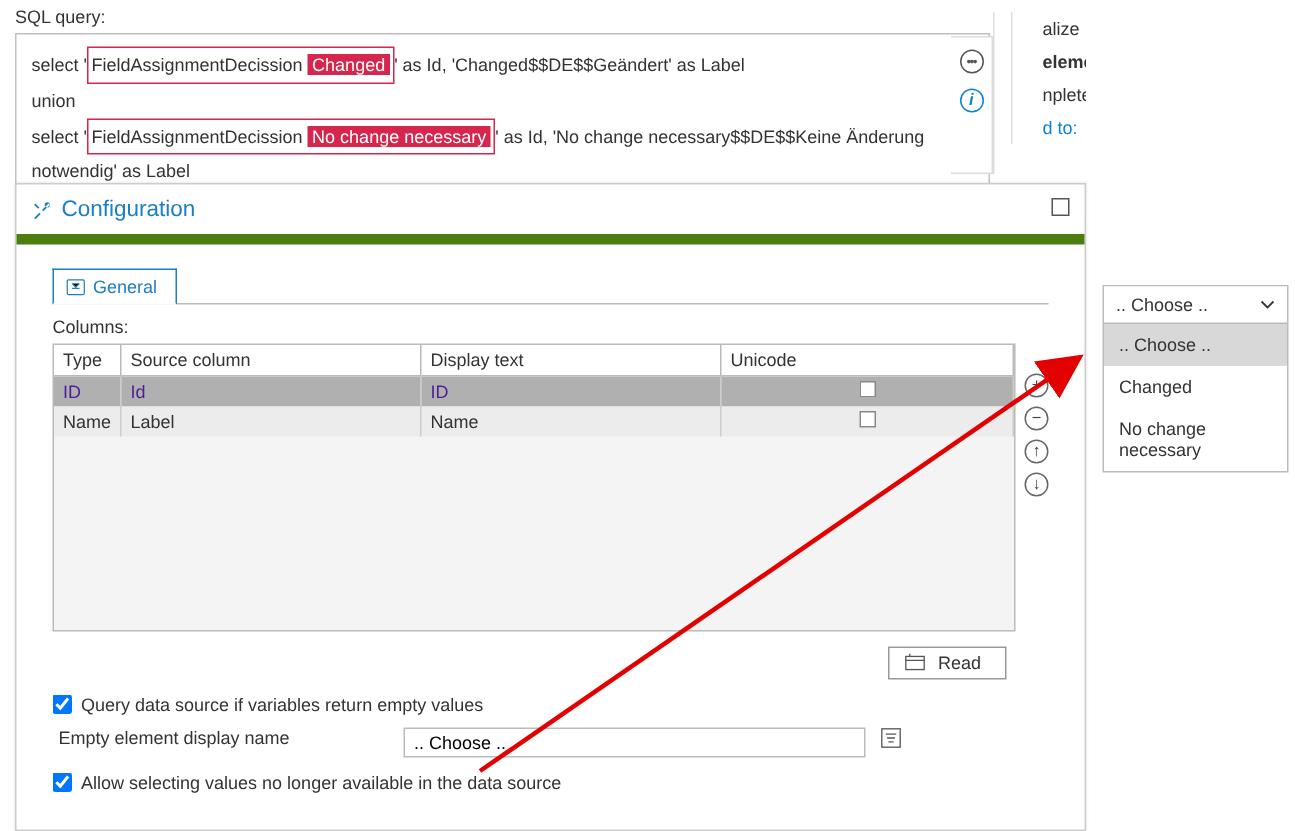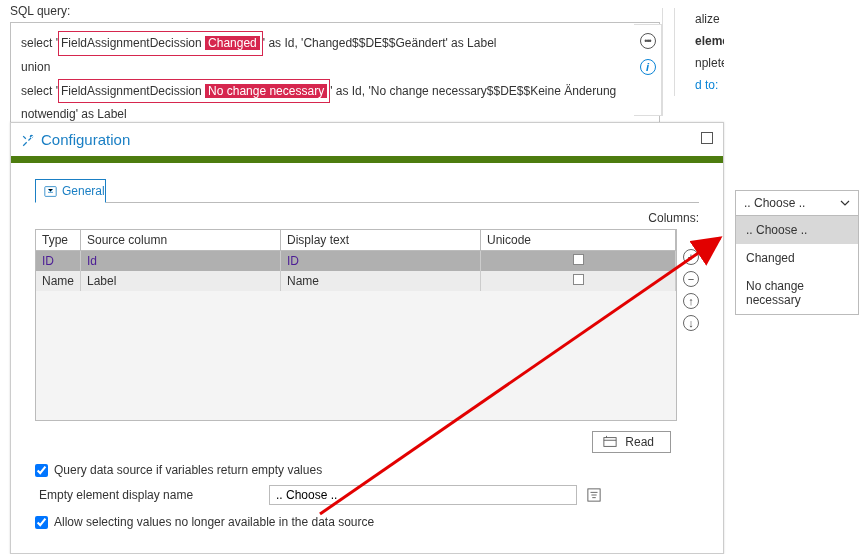--- a/index.html
+++ b/index.html
@@ -32,44 +32,44 @@
   .config-header { display: flex; align-items: center; padding: 8px 10px; border-bottom: 7px solid #4d7c0f; }
   .config-title { color: #1a7fc4; font-size: 15px; font-weight: 400; display: flex; align-items: center; gap: 6px; }
   .tools-icon { width: 14px; height: 14px; display: inline-block; }
   .config-header-right { margin-left: auto; }
   .pop-icon { width: 12px; height: 12px; border: 1px solid #555; display: inline-block; }
   
   .config-body { padding: 16px 24px 8px 24px; position: relative; height: calc(100% - 40px); }
   
   
   .tabs { border-bottom: 1px solid #bbb; display: flex; }
-  .tab { border: 1px solid #1a7fc4; border-bottom: 1px solid #fff; padding: 4px 0 4px 8px; margin-bottom: -1px; color: #1a7fc4; font-size: 12px; display: flex; align-items: center; gap: 5px; background: #fff; }
+  .tab { border: 1px solid #1a7fc4; border-bottom: 1px solid #fff; padding: 4px 12px 4px 8px; margin-bottom: -1px; color: #1a7fc4; font-size: 12px; display: flex; align-items: center; gap: 5px; background: #fff; }
   .tab-icon { width: 13px; height: 13px; }
   
-  .cols-label { margin-top: 8px; font-size: 12px; text-align: right; }
+  .cols-label { margin-top: 8px; font-size: 12px; }
   
   
   .tbl-wrap { display: flex; margin-top: 4px; }
   .tbl { border: 1px solid #bbb; flex: 1; background: #f4f4f4; height: 192px; overflow: hidden; }
   .tbl table { width: 100%; border-collapse: collapse; font-size: 12px; }
   .tbl th { text-align: left; font-weight: 400; background: #fff; border-bottom: 1px solid #bbb; border-right: 1px solid #bbb; padding: 3px 6px; }
   .tbl td { border-right: 1px solid #ccc; padding: 3px 6px; }
   .tbl tr.sel td { background: #b0b0b0; color: #4c1d95; }
   .tbl tr.alt td { background: #ececec; }
   .chk { width: 11px; height: 11px; border: 1px solid #888; display: inline-block; background: #fff; }
   .tbl-side { width: 22px; display: flex; flex-direction: column; gap: 6px; padding-left: 6px; padding-top: 20px; }
   .rbtn { width: 16px; height: 16px; border: 1px solid #666; border-radius: 50%; display: flex; align-items: center; justify-content: center; font-size: 11px; color: #444; cursor: pointer; }
   
   
   .read-row { display: flex; justify-content: flex-end; margin-top: 10px; padding-right: 28px; }
   .read-btn { border: 1px solid #999; padding: 3px 16px 3px 10px; display: flex; align-items: center; gap: 8px; font-size: 12px; background: #fff; cursor: pointer; }
   .read-ico { width: 14px; height: 14px; }
   
   
-  .opt-row { display: flex; align-items: center; gap: 6px; margin-top: 10px; font-size: 12px; }
+  .opt-row { display: flex; gap: 6px; margin-top: 10px; font-size: 12px; }
   .opt-row input[type=checkbox] { width: 13px; height: 13px; }
   .opt-row.indent { margin-left: 4px; }
   .empty-input { border: 1px solid #bbb; padding: 2px 6px; width: 308px; font-size: 12px; }
   .sm-ico { width: 14px; height: 14px; margin-left: 4px; }
   
   
   .dropdown-demo { position: absolute; left: 735px; top: 190px; width: 124px; border: 1px solid #bbb; }
   .dd-head { padding: 5px 8px; display: flex; align-items: center; justify-content: space-between; background: #fff; border-bottom: 1px solid #bbb; }
   .dd-list { }
   .dd-item { padding: 7px 10px; font-size: 12px; border-bottom: 0; }

